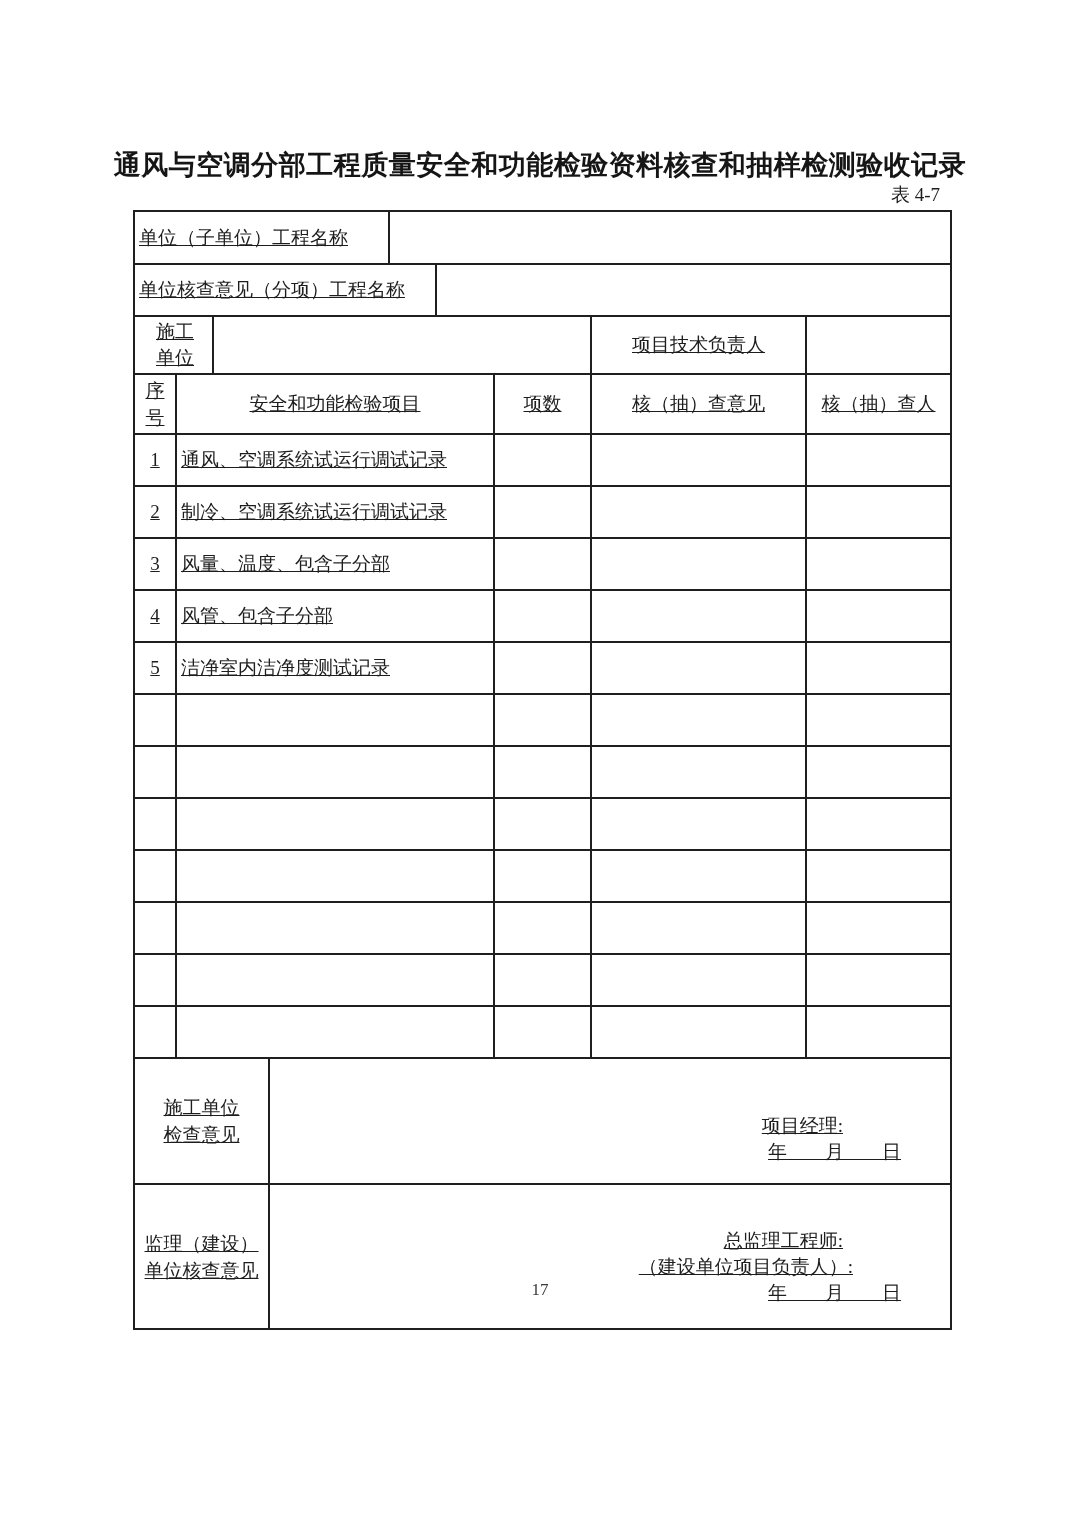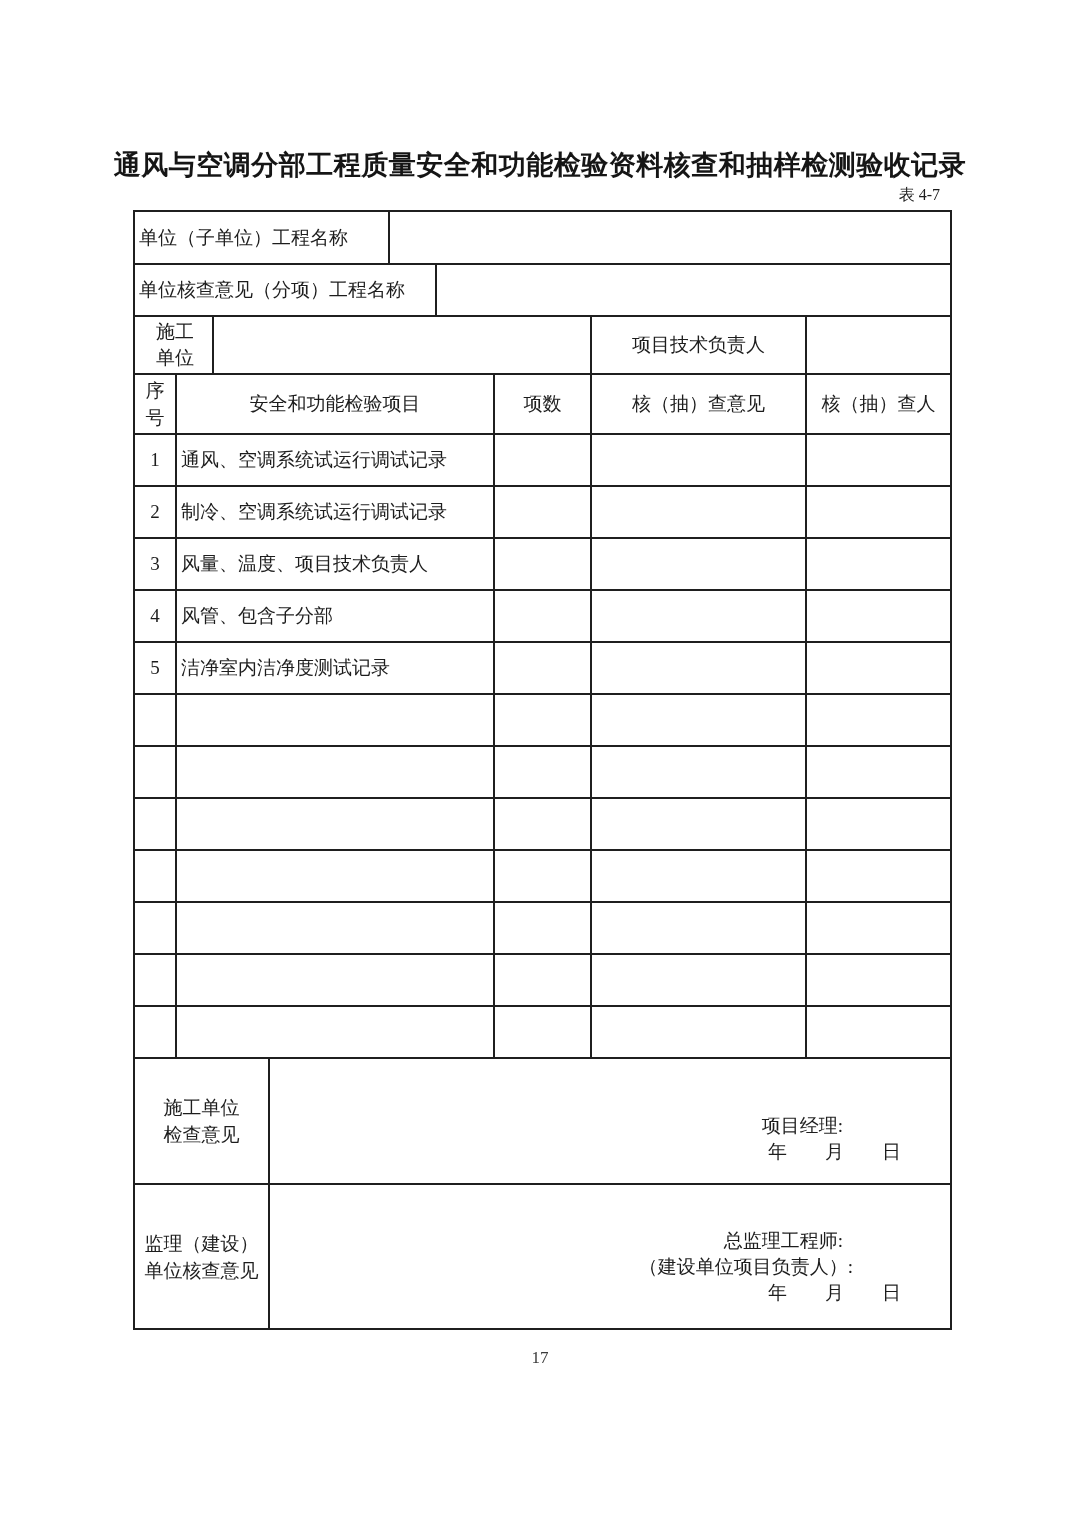--- a/index.html
+++ b/index.html
@@ -19,30 +19,31 @@
     font-weight: bold;
     font-size: 27px;
     line-height: 34px;
     color: #151515;
     letter-spacing: 0.5px;
   }
   .table-label {
     width: 817px;
     margin: 1px 0 3px 133px;
     text-align: right;
-    font-size: 16px;
+    font-size: 19px;
     line-height: 24px;
     padding-right: 10px;
   }
 
   table.form {
     border-collapse: collapse;
     table-layout: fixed;
     width: 817px;
     margin-left: 133px;
+    text-decoration: underline;
   }
   table.form td {
     border: 2px solid #1f1f1f;
     font-size: 19px;
     padding: 2px 4px;
     vertical-align: middle;
     overflow: hidden;
   }
   td.lbl { padding-left: 23px; }
   td.ctr { text-align: center; padding-left: 2px; padding-right: 2px; margin-left: 16px; }
@@ -50,21 +51,21 @@
   td.seq { word-break: break-all; line-height: 23px; }
   td.two-line { white-space: pre-line; text-align: center; line-height: 27px; }
   td.sig-cell { vertical-align: bottom; padding-bottom: 8px; }
   .sig-line { text-align: right; line-height: 26px; white-space: pre; }
   .sig-r1 { padding-right: 103px; margin-top: 36px; }
   .sig-r2 { padding-right: 93px; }
   .sig-date { padding-right: 45px; }
 
   .page-number {
     position: absolute;
-    left: 0; top: 1348px;
+    left: 0; top: 1280px;
     width: 100%;
     text-align: center;
     font-size: 17px;
     color: #3a3a3a;
   }
 </style>
 </head>
 <body>
 
 <div class="sheet">
@@ -121,21 +122,21 @@
     </tr>
     <tr style="height:52px">
       <td class="ctr">2</td>
       <td colspan="5" class="item-name">制冷、空调系统试运行调试记录</td>
       <td></td>
       <td></td>
       <td></td>
     </tr>
     <tr style="height:52px">
       <td class="ctr">3</td>
-      <td colspan="5" class="item-name">风量、温度、项目技术负责人</td>
+      <td colspan="5" class="item-name">风量、温度、包含子分部</td>
       <td></td>
       <td></td>
       <td></td>
     </tr>
     <tr style="height:52px">
       <td class="ctr">4</td>
       <td colspan="5" class="item-name">风管、包含子分部</td>
       <td></td>
       <td></td>
       <td></td>

